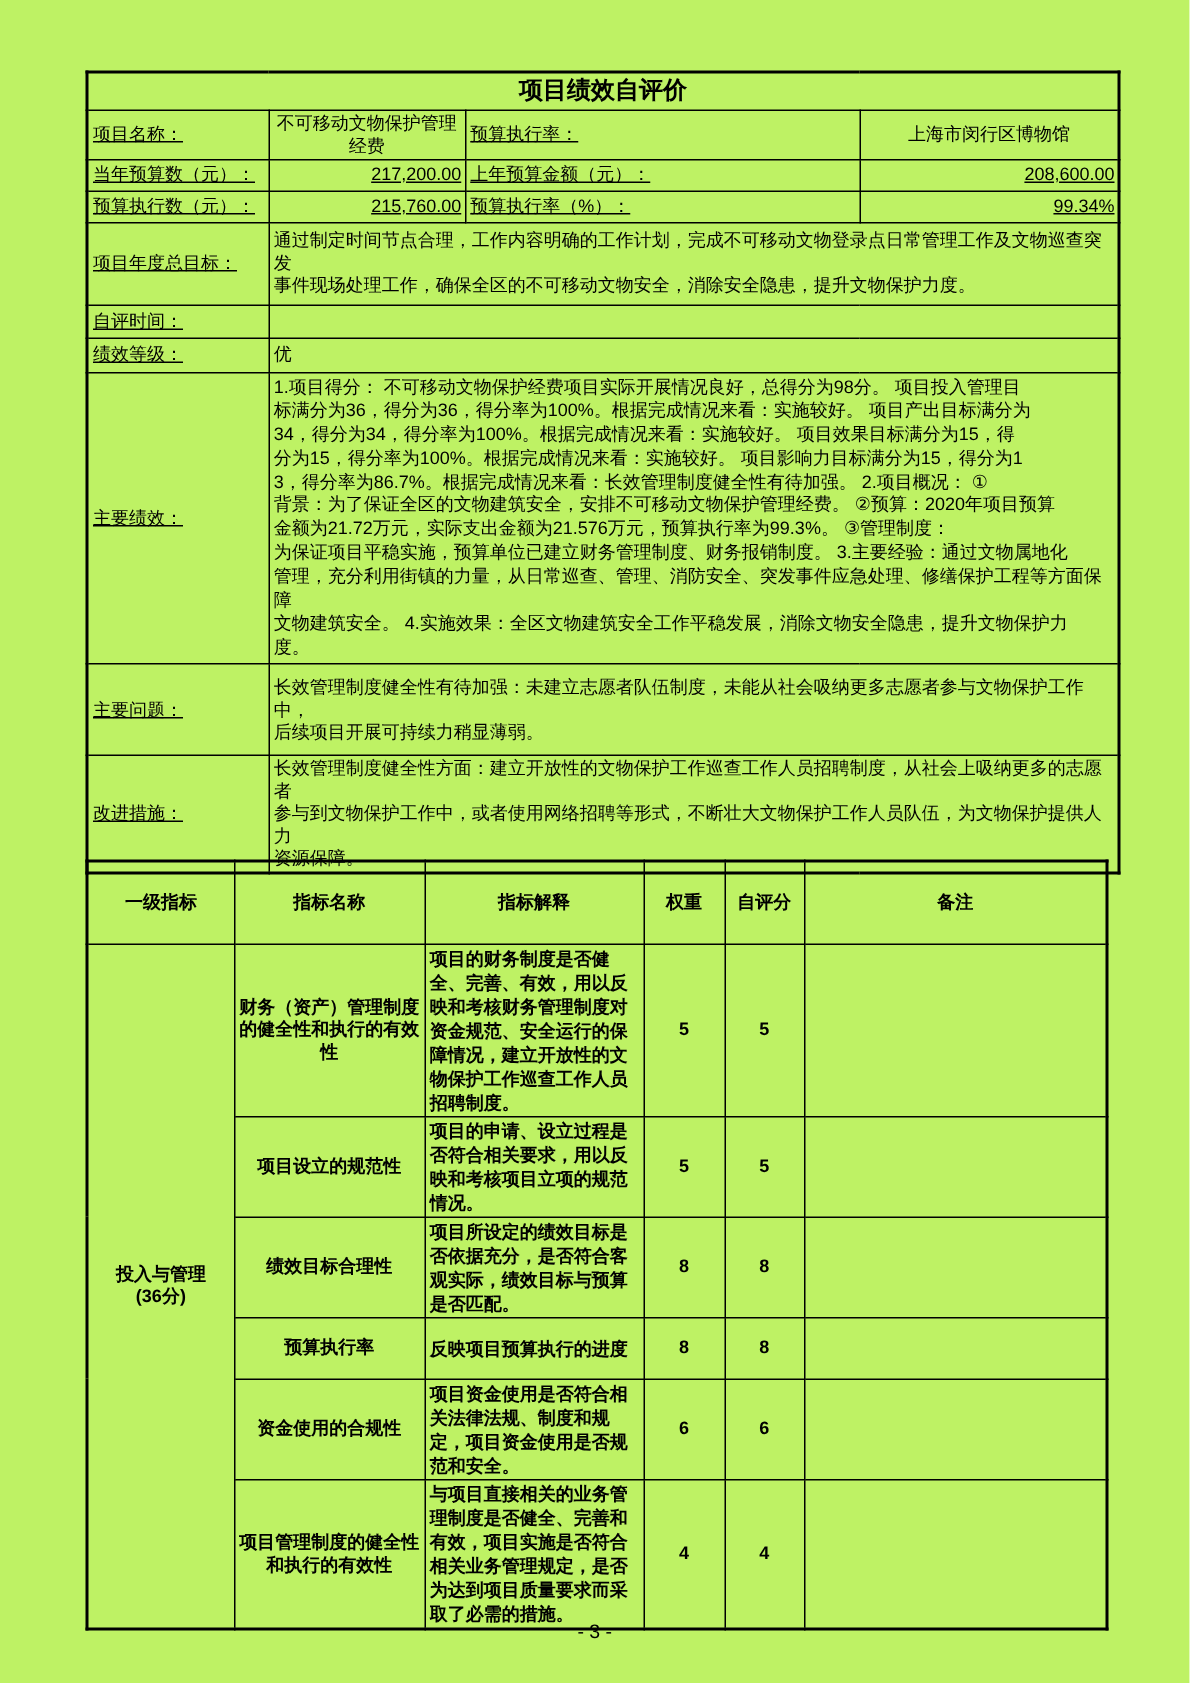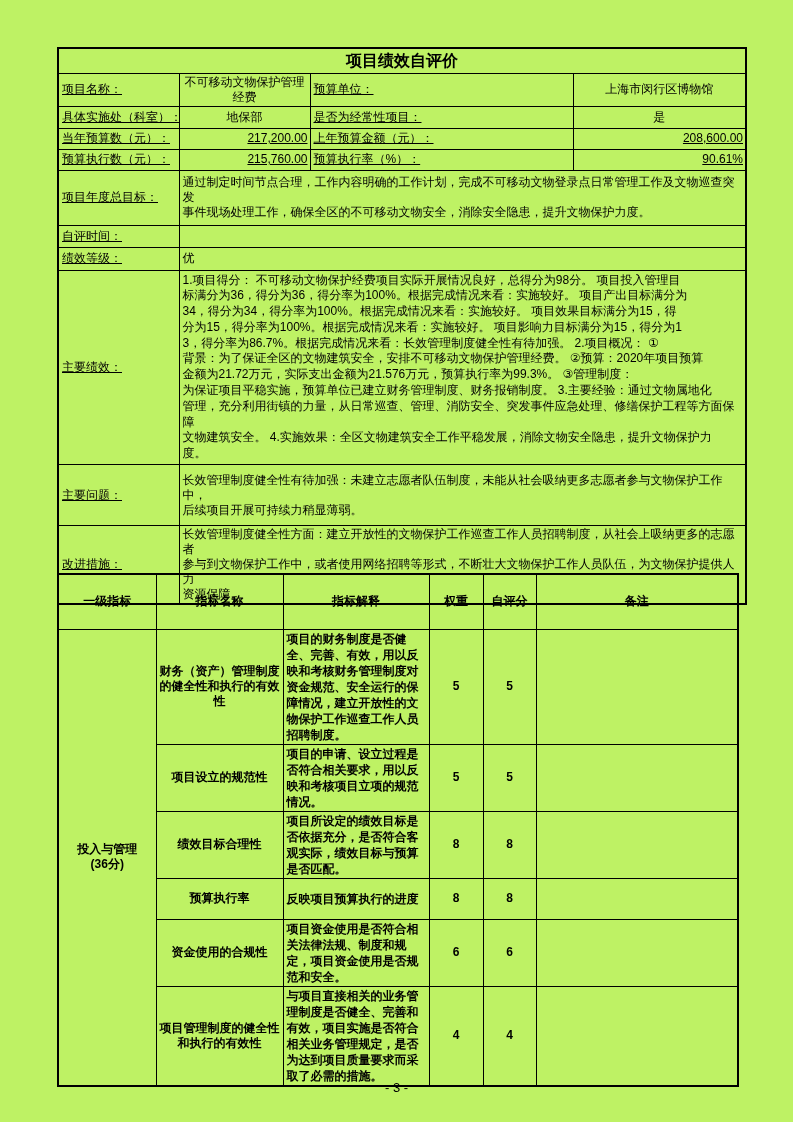--- a/index.html
+++ b/index.html
@@ -37,40 +37,34 @@
         <col style="width:263px">
         <col style="width:173px">
     </colgroup>
     <tbody>
         <tr style="height:25px">
       <td class="title-cell" colspan="4">项目绩效自评价</td>
     </tr>
     <tr style="height:21px">
       <td class="lab">项目名称：</td>
       <td class="ctr">不可移动文物保护管理经费</td>
-      <td class="lab">预算单位：</td>
+      <td class="lab">预算执行率：</td>
       <td class="ctr">上海市闵行区博物馆</td>
-    </tr>
-    <tr style="height:22px">
-      <td class="lab">具体实施处（科室）：</td>
-      <td class="ctr">地保部</td>
-      <td class="lab">是否为经常性项目：</td>
-      <td class="ctr">是</td>
     </tr>
     <tr style="height:21px">
       <td class="lab">当年预算数（元）：</td>
       <td class="num">217,200.00</td>
       <td class="lab">上年预算金额（元）：</td>
       <td class="num">208,600.00</td>
     </tr>
     <tr style="height:21px">
       <td class="lab">预算执行数（元）：</td>
       <td class="num">215,760.00</td>
       <td class="lab">预算执行率（%）：</td>
-      <td class="num">90.61%</td>
+      <td class="num">99.34%</td>
     </tr>
     <tr style="height:55px">
       <td class="lab">项目年度总目标：</td>
       <td class="pre" colspan="3">通过制定时间节点合理，工作内容明确的工作计划，完成不可移动文物登录点日常管理工作及文物巡查突发
 事件现场处理工作，确保全区的不可移动文物安全，消除安全隐患，提升文物保护力度。</td>
     </tr>
     <tr style="height:22px">
       <td class="lab">自评时间：</td>
       <td colspan="3"></td>
     </tr>

